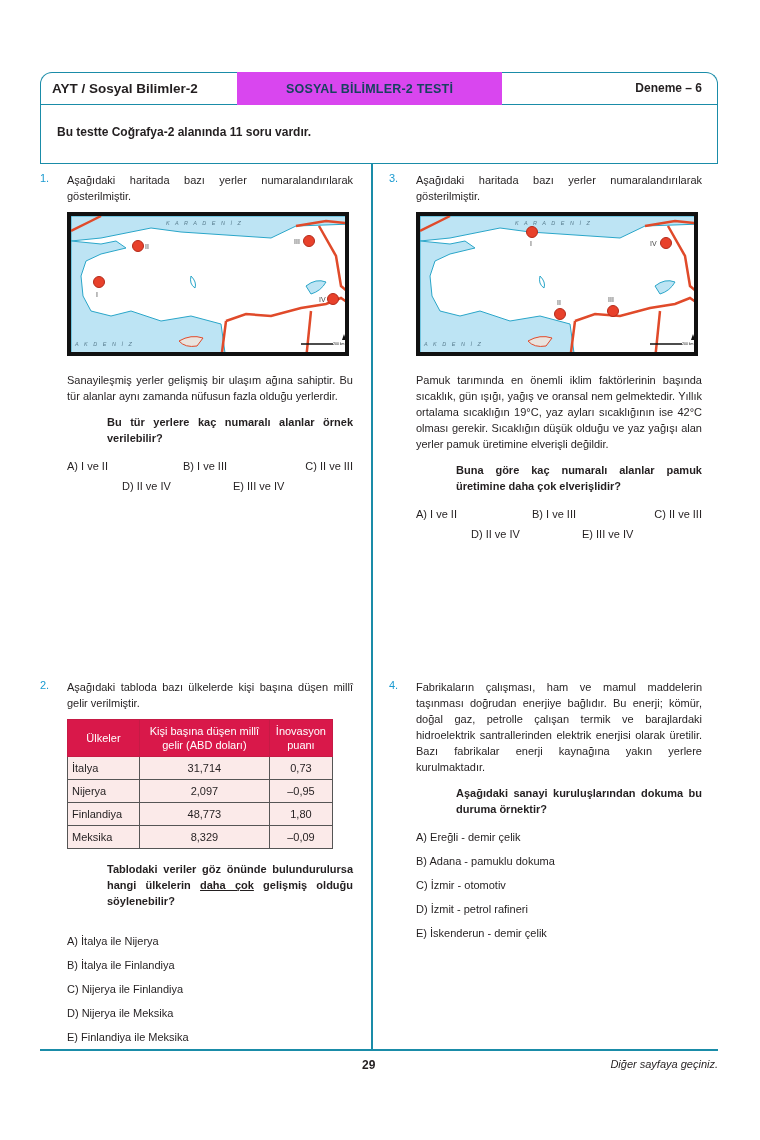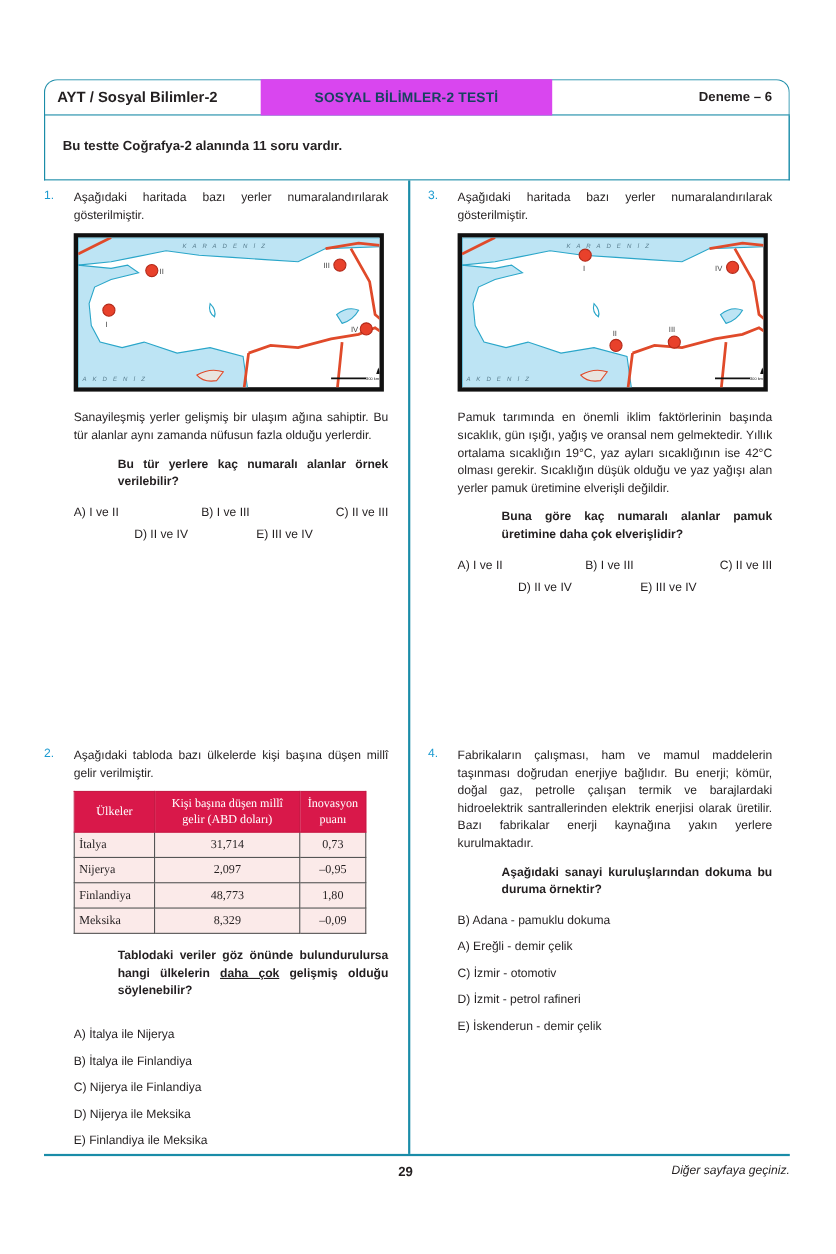--- a/index.html
+++ b/index.html
@@ -20,21 +20,21 @@
     .q-num { position: absolute; color: #1a9ad0; font-size: 11px; }
     .q-text { text-align: justify; }
     .q-bold { font-weight: bold; text-align: justify; padding-left: 40px; }
     .opts3 { position: relative; height: 20px; }
     .opts3 span { position: absolute; top: 0; }
     .opt-line { height: 24px; }
 
     .map { position: relative; width: 282px; height: 144px; border: 4px solid #111; background: #fff; overflow: hidden; }
     .map svg { position: absolute; left: 0; top: 0; }
 
-    table.data { border-collapse: collapse; font-size: 11px; font-family: Liberation Serif, serif; }
+    table.data { border-collapse: collapse; font-size: 11px; }
     table.data th { background: #d9184a; color: #fff; font-weight: normal; padding: 4px 6px; border: 1px solid #c61a45; line-height: 14px; }
     table.data td { background: #fbeae9; border: 1px solid #555; padding: 3px 4px; height: 21px; }
     table.data td.c { text-align: center; }
     u { text-decoration: underline; }
   </style>
 </head>
 <body>
 
 <div class="header-box"></div>
 <div class="header-row">
@@ -168,22 +168,22 @@
     <div class="opt-line">D)  Nijerya ile Meksika</div>
     <div class="opt-line">E)  Finlandiya ile Meksika</div>
   </div>
 </div>
 
 <span class="q-num" style="left:389px; top:679px;">4.</span>
 <div class="q" style="left:416px; top:679px; width:286px;">
   <div class="q-text">Fabrikaların çalışması, ham ve mamul maddelerin taşınması doğrudan enerjiye bağlıdır. Bu enerji; kömür, doğal gaz, petrolle çalışan termik ve barajlardaki hidroelektrik santrallerinden elektrik enerjisi olarak üretilir. Bazı fabrikalar enerji kaynağına yakın yerlere kurulmaktadır.</div>
   <div class="q-bold" style="margin-top:10px;">Aşağıdaki sanayi kuruluşlarından dokuma bu duruma örnektir?</div>
   <div style="margin-top:12px;">
+    <div class="opt-line">A)  Ereğli - demir çelik</div>
     <div class="opt-line">B)  Adana - pamuklu dokuma</div>
-    <div class="opt-line">A)  Ereğli - demir çelik</div>
     <div class="opt-line">C)  İzmir - otomotiv</div>
     <div class="opt-line">D)  İzmit - petrol rafineri</div>
     <div class="opt-line">E)  İskenderun - demir çelik</div>
   </div>
 </div>
 
 <div class="hdivider"></div>
 <span class="page-num">29</span>
 <span class="footer-next">Diğer sayfaya geçiniz.</span>
 

